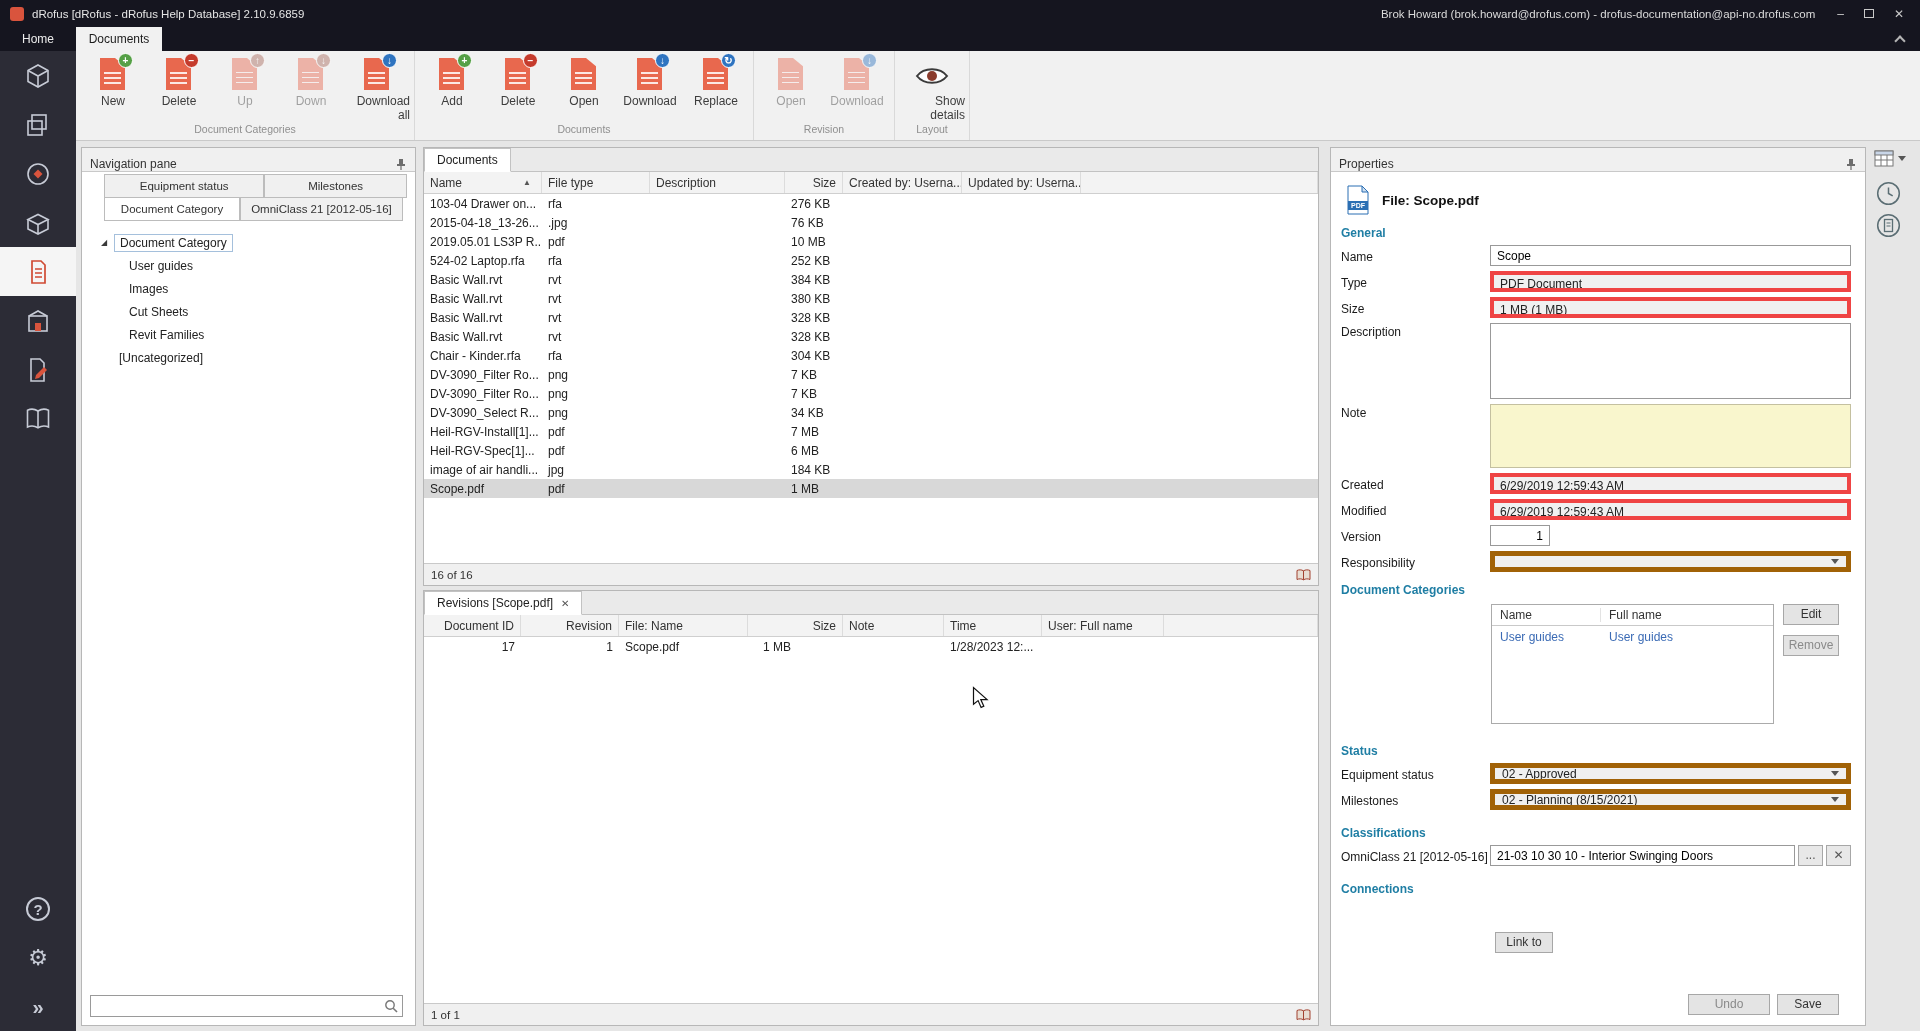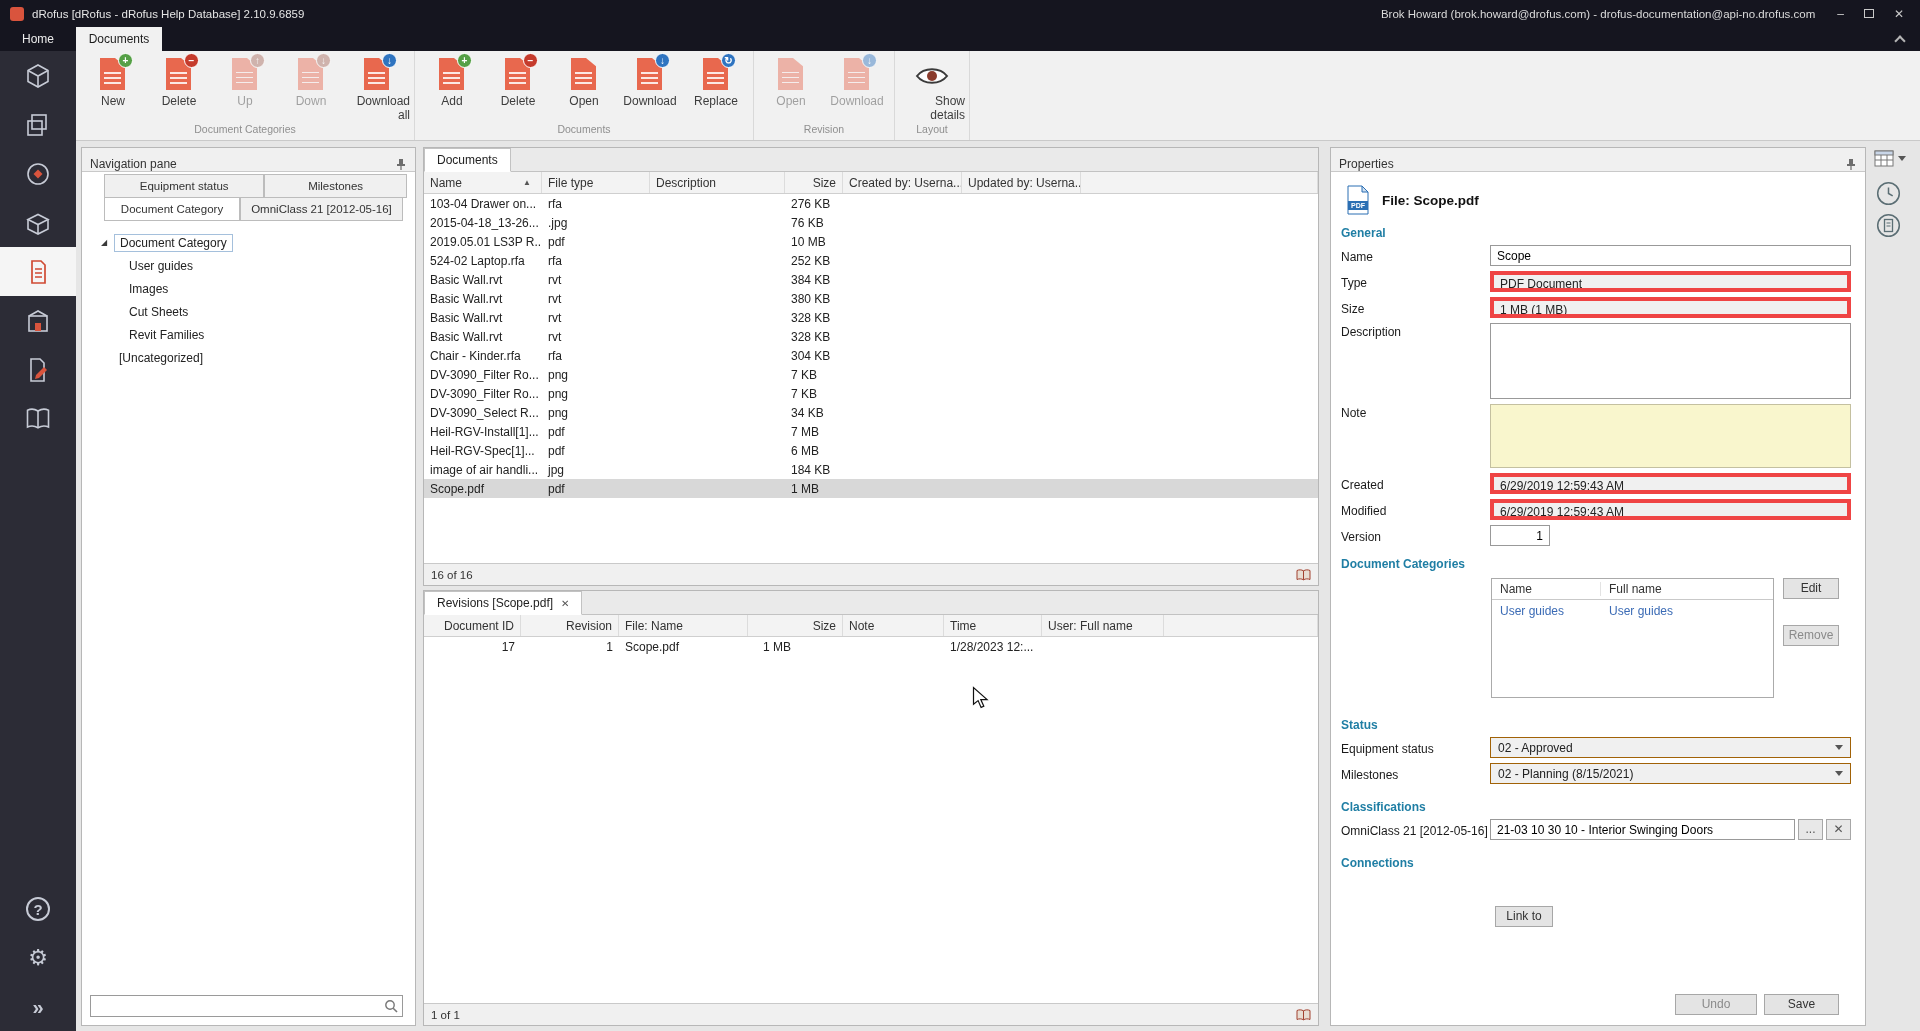--- a/index.html
+++ b/index.html
@@ -88,40 +88,40 @@
 .psection{margin:11px 10px 0;color:#1f7ea4;font-weight:bold;font-size:12px}
 .prow{display:flex;margin:5px 14px 0 10px;align-items:center}
 .prow.top{align-items:flex-start}
 .plabel{width:149px;color:#1a1a1a;flex:none;padding-top:2px;white-space:nowrap;overflow:hidden}
 .pval-ro{flex:1;height:21px;background:#f0f0f0;border:4px solid #ef4444;padding:2px 6px;white-space:nowrap;overflow:hidden}
 .pinput{flex:1;height:21px;border:1px solid #999;padding:0 6px;font:inherit;background:#fff}
 .pinput.small{flex:none;width:60px;text-align:right}
 .parea{flex:1;border:1px solid #999;background:#fff}
 .parea.desc{height:76px}
 .parea.note{height:64px;background:#f9f6cd;border-color:#c4c0a0}
-.ddl{flex:1;height:21px;background:#f0f0f0;border:1px solid #a16207;display:flex;align-items:center;padding:0 7px;white-space:nowrap;overflow:hidden}
+.ddl{flex:1;height:21px;background:#f0f0f0;border:5px solid #a16207;display:flex;align-items:center;padding:0 7px;white-space:nowrap;overflow:hidden}
 .chev{margin-left:auto;width:0;height:0;border-left:4px solid transparent;border-right:4px solid transparent;border-top:5px solid #555;flex:none}
 .dcrow{display:flex;margin:7px 26px 0 160px;align-items:flex-start}
 .dctable{width:283px;height:120px;border:1px solid #ababab;background:#fff;flex:none;font-size:12px}
 .dcthead{display:flex;height:21px;border-bottom:1px solid #c9c9c9;align-items:center;color:#333}
 .dcth{padding:0 8px;white-space:nowrap}
 .dcth.n{width:109px;border-right:1px solid #e3e3e3}
 .dcrowline{display:flex;height:21px;align-items:center;color:#3b6bb5}
 .dcc{padding:0 8px;white-space:nowrap}
 .dcc.n{width:109px}
-.dcbtns{margin-left:auto;display:flex;flex-direction:column;gap:26px}
+.dcbtns{margin-left:auto;display:flex;flex-direction:column;gap:10px}
 .btn{height:21px;background:#e4e4e4;border:1px solid #a7a7a7;font-family:"Liberation Sans",sans-serif;font-size:12px;color:#333;padding:0 8px;text-align:center;line-height:19px}
 .btn.w56{width:56px;padding:0}
 .btn.gray{color:#8a8a8a}
 .smallbtn{width:25px;height:21px;flex:none;background:#e8e8e8;border:1px solid #a7a7a7;text-align:center;line-height:19px;color:#555;font-size:12px}
 .linkrow{margin:36px 0 0 164px}
 .btn.linkto{width:58px;padding:0}
 .pfooter{position:absolute;right:26px;bottom:10px;display:flex;gap:7px}
 .btn.undo{width:82px;padding:0}
-.btn.save{width:75px;padding:0}
+.btn.save{width:62px;padding:0}
 
 .rightstrip{position:absolute;right:0;top:141px;bottom:0;width:54px}
 .rsicon{position:absolute}
 
 .cursor{position:absolute;left:972px;top:686px;z-index:99;pointer-events:none}
 </style>
 </head>
 <body>
 
 <div class="titlebar">
@@ -621,20 +621,27 @@
       <span class="pval-ro">6/29/2019 12:59:43 AM</span>
     </div>
     <div class="prow">
       <span class="plabel">Modified</span>
       <span class="pval-ro">6/29/2019 12:59:43 AM</span>
     </div>
     <div class="prow">
       <span class="plabel">Version</span>
       <input class="pinput small" value="1" style="">
     </div>
+    <div class="prow">
+      <span class="plabel">Responsibility</span>
+      <div class="ddl">
+        <span></span>
+        <span class="chev"></span>
+      </div>
+    </div>
 
     <div class="psection">Document Categories</div>
     <div class="dcrow">
       <div class="dctable">
         <div class="dcthead">
           <span class="dcth n">Name</span>
           <span class="dcth">Full name</span>
         </div>
         <div class="dcrowline">
           <span class="dcc n">User guides</span>

